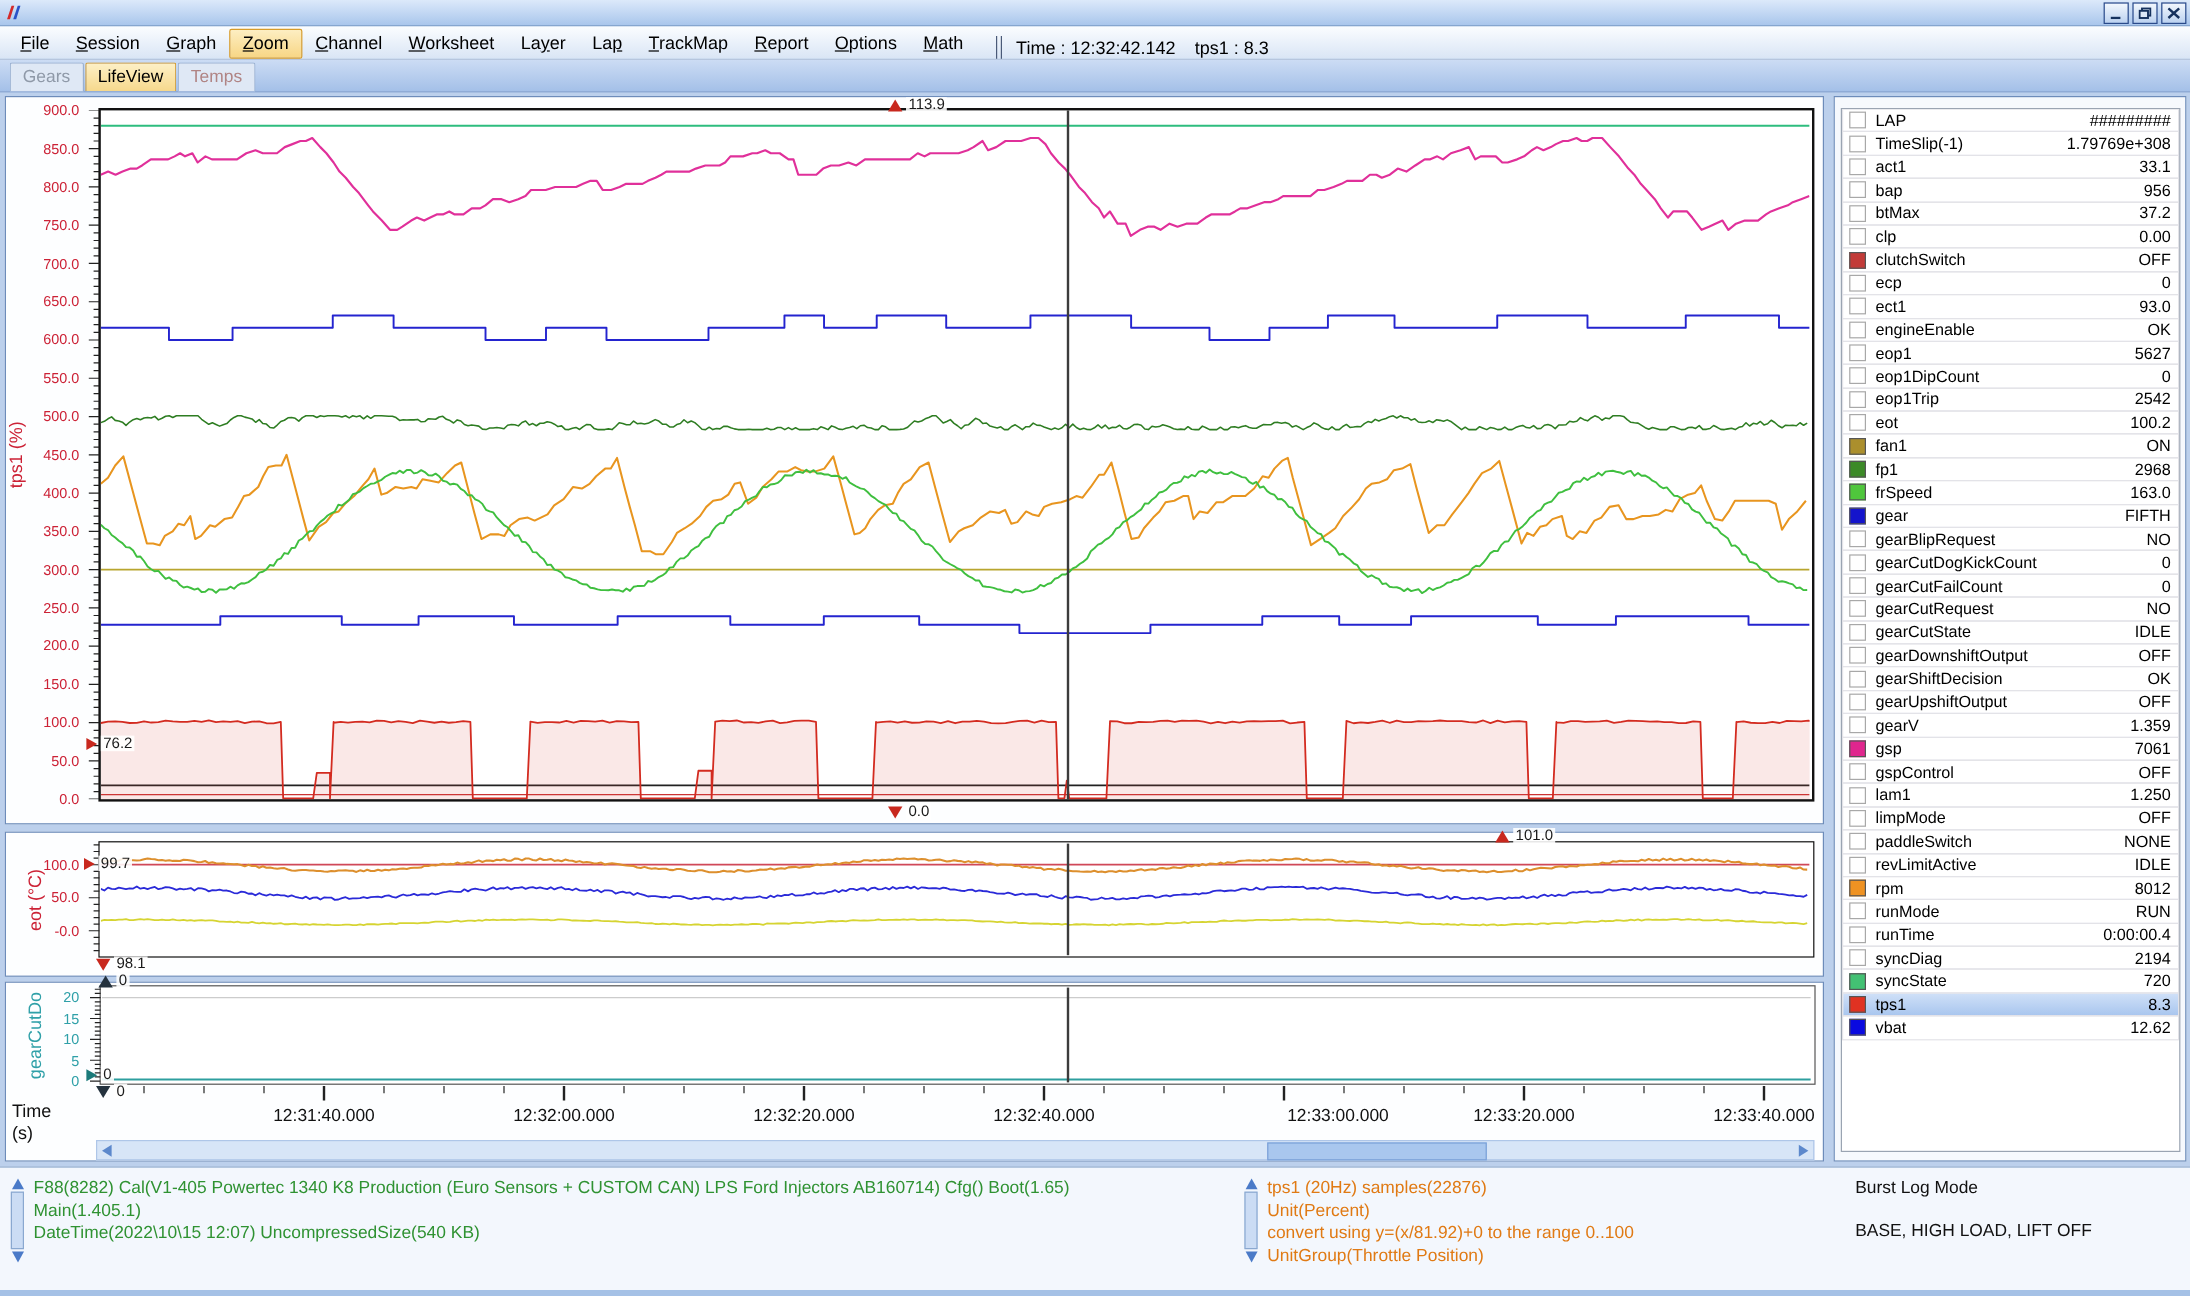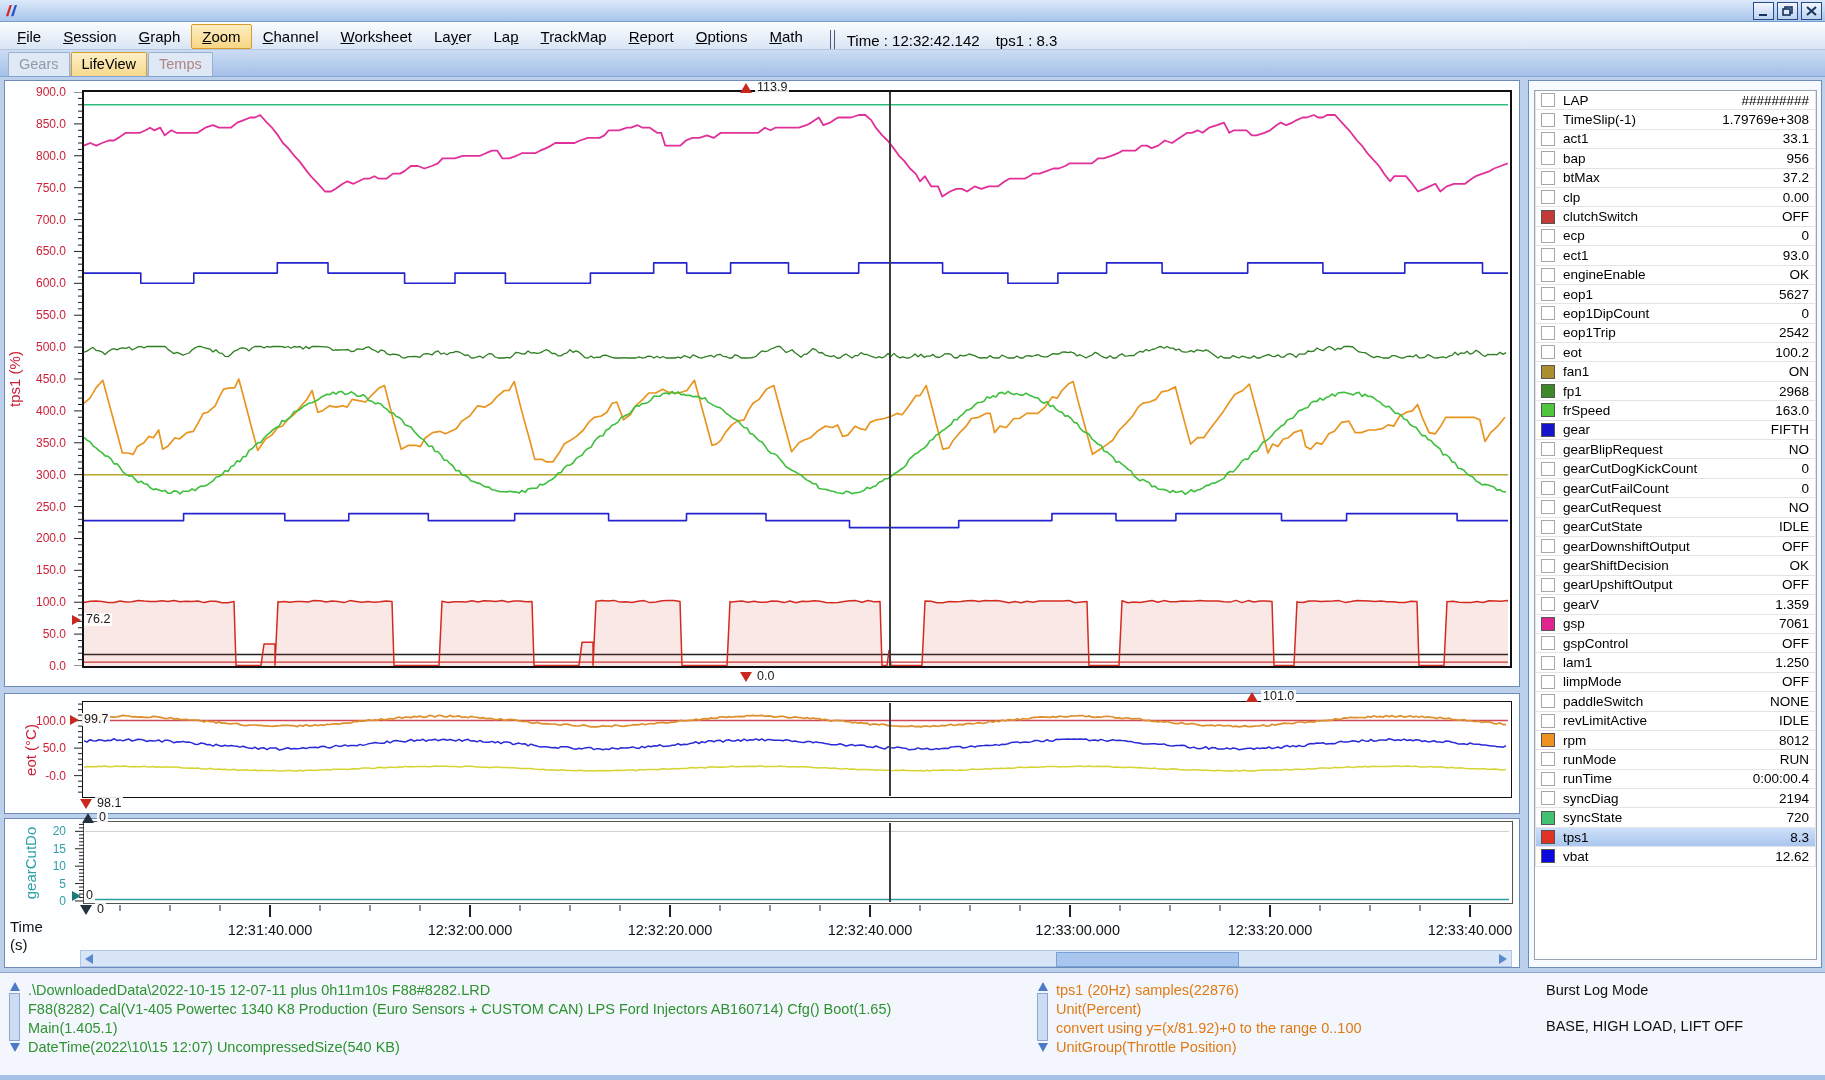--- a/index.html
+++ b/index.html
@@ -370,21 +370,20 @@
       </div>
   </div>
 
   <div class="statusbar">
     <div class="fscroll" id="fls">
       <div class="fs-up"></div>
       <div class="fs-thumb"></div>
       <div class="fs-dn"></div>
     </div>
     <div class="fblock" id="fleft">
-        <div>.\DownloadedData\2022-10-15 12-07-11 plus 0h11m10s F88#8282.LRD</div>
         <div>F88(8282) Cal(V1-405 Powertec 1340 K8 Production (Euro Sensors + CUSTOM CAN) LPS Ford Injectors AB160714) Cfg() Boot(1.65)</div>
         <div>Main(1.405.1)</div>
         <div>DateTime(2022\10\15 12:07) UncompressedSize(540 KB)</div>
       </div>
     <div class="fscroll" id="fms">
       <div class="fs-up"></div>
       <div class="fs-thumb"></div>
       <div class="fs-dn"></div>
     </div>
     <div class="fblock" id="fmid">
@@ -657,16 +656,16 @@
       <line x1="1186" x2="1186" y1="0" y2="12" stroke="#222" stroke-width="2"></line>
       <line x1="1236" x2="1236" y1="0" y2="6" stroke="#222" stroke-width="1"></line>
       <line x1="1286" x2="1286" y1="0" y2="6" stroke="#222" stroke-width="1"></line>
       <line x1="1336" x2="1336" y1="0" y2="6" stroke="#222" stroke-width="1"></line>
       <line x1="1386" x2="1386" y1="0" y2="12" stroke="#222" stroke-width="2"></line>
     </svg>
     <div class="tlabel" style="left: 205px; top: 922px;">12:31:40.000</div>
     <div class="tlabel" style="left: 405px; top: 922px;">12:32:00.000</div>
     <div class="tlabel" style="left: 605px; top: 922px;">12:32:20.000</div>
     <div class="tlabel" style="left: 805px; top: 922px;">12:32:40.000</div>
-    <div class="tlabel" style="left: 990px; top: 922px; text-align: right;">12:33:00.000</div>
+    <div class="tlabel" style="left: 1050px; top: 922px;">12:33:00.000</div>
     <div class="tlabel" style="left: 1205px; top: 922px;">12:33:20.000</div>
     <div class="tlabel" style="left: 1405px; top: 922px;">12:33:40.000</div>
   </div>
 
 </body></html>

